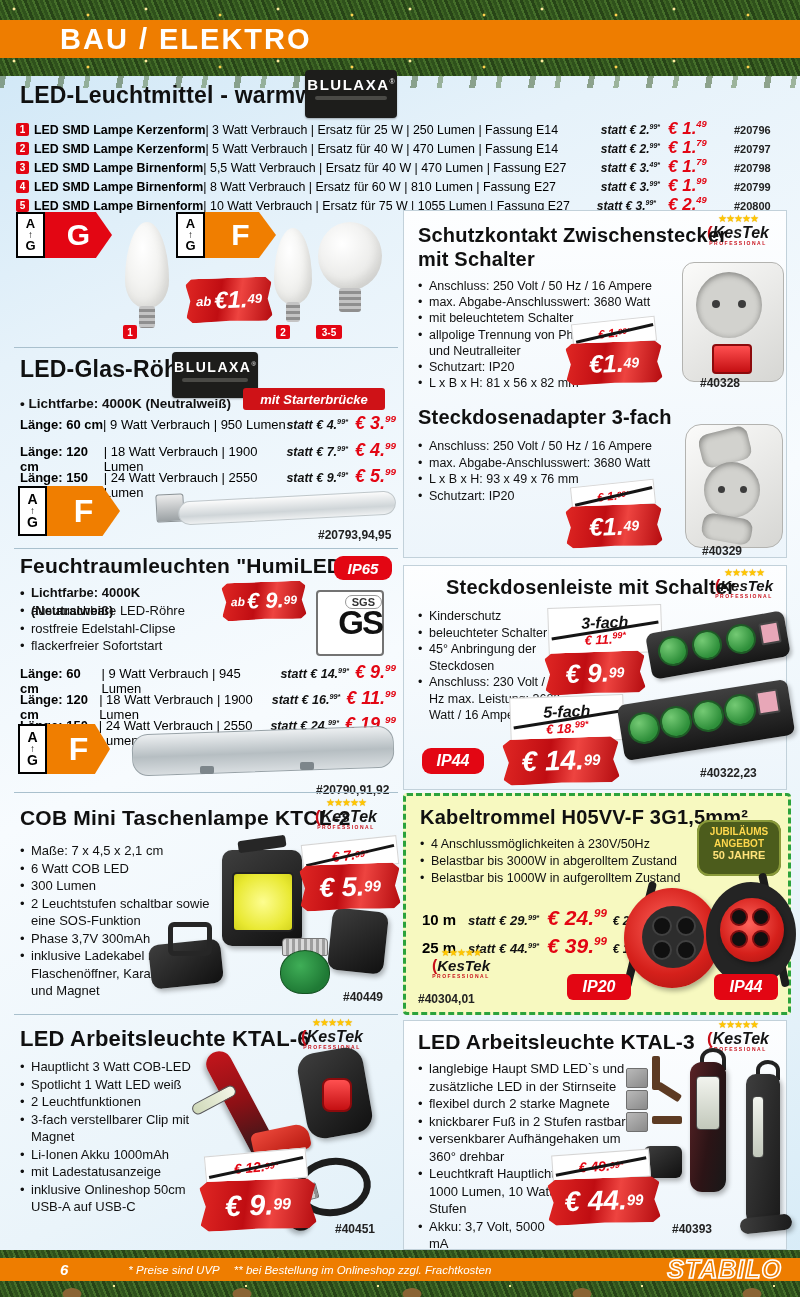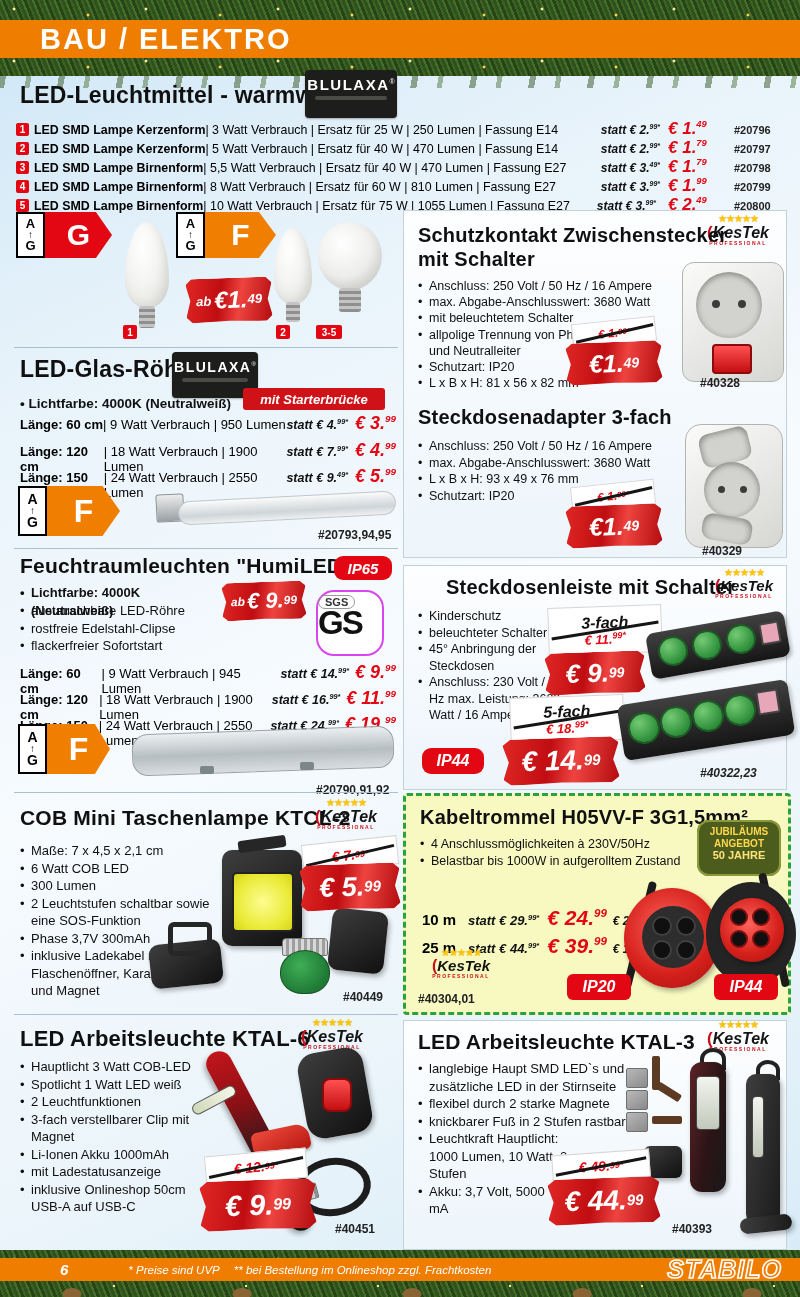--- a/index.html
+++ b/index.html
@@ -16,21 +16,21 @@
       radial-gradient(ellipse 16px 10px at 72px 44px,#8a6434 55%,rgba(0,0,0,0) 62%),
       repeating-linear-gradient(68deg,#274417 0 3px,#3c6323 3px 5px,#2f511c 5px 8px,#456f2a 8px 10px);
     background-size:132px 52px,132px 52px,132px 52px,132px 52px,170px 62px,auto;}
   .g-top{top:0;height:76px;}
   .g-bottom{bottom:0;height:47px;}
   .fringe{position:absolute;left:0;top:76px;width:800px;height:12px;opacity:.55;
     background:repeating-linear-gradient(100deg,rgba(49,81,29,.9) 0 6px,rgba(0,0,0,0) 6px 26px,rgba(60,99,35,.8) 26px 31px,rgba(0,0,0,0) 31px 58px);}
   .band{position:absolute;left:0;width:800px;background:#ee7d00;}
   .band-top{top:20px;height:38px;display:flex;align-items:center;}
   .band-bottom{bottom:16px;height:23px;display:flex;align-items:center;}
-  .hdr-title{color:#fff;font-size:29px;font-weight:800;letter-spacing:2px;margin-left:40px;}
+  .hdr-title{color:#fff;font-size:29px;font-weight:800;letter-spacing:2px;margin-left:60px;}
   
   .stitle{font-weight:800;color:#101010;letter-spacing:.2px;}
   .bullets{list-style:none;margin:0;padding:0;color:#101010;}
   .bullets li{padding-left:11px;position:relative;}
   .bullets li::before{content:"\2022";position:absolute;left:0;top:0;}
   .statt{font-style:italic;font-weight:700;color:#111;white-space:nowrap;}
   .statt sup{font-size:58%;}
   .rprice{color:#e30613;font-weight:800;font-style:italic;white-space:nowrap;}
   .rprice sup{font-size:55%;}
   .art{font-weight:700;color:#222;}
@@ -50,21 +50,21 @@
   .enarrow{flex:1;clip-path:polygon(0 0,76% 0,100% 50%,76% 100%,0 100%);display:flex;align-items:center;justify-content:center;color:#fff;font-weight:800;}
   
   .blulaxa{background:#1d1d1b;color:#fff;border-radius:4px;text-align:center;position:absolute;box-shadow:0 1px 2px rgba(0,0,0,.3);}
   .blu-name{font-weight:800;letter-spacing:1.5px;}
   .blu-sub{height:4px;margin:2px 10px 0 10px;background:#4a4a46;border-radius:2px;}
   .kestek{position:absolute;text-align:center;line-height:1;}
   .k-stars{color:#ffc600;font-size:10px;letter-spacing:-1px;text-shadow:0 0 1px #d99d00;}
   .k-name{font-size:16px;font-weight:800;font-style:italic;color:#141414;}
   .k-paren{color:#c8101a;font-weight:800;}
   .k-sub{color:#c8101a;font-size:5px;font-weight:700;letter-spacing:1.5px;}
-  .gslogo{position:absolute;background:#fff;border:2px solid #d946ef;border-radius:18px;text-align:left;}
+  .gslogo{position:absolute;background:#fff;border:2px solid #737373;border-radius:4px;text-align:right;}
   .gs-sgs{font-size:11px;font-weight:800;color:#333;border:1px solid #999;border-radius:8px;display:inline-block;padding:0 6px;margin-top:3px;}
   .gs-big{font-size:33px;font-weight:900;color:#111;letter-spacing:-2px;line-height:.8;}
   .jubi{position:absolute;background:radial-gradient(circle at 50% 35%,#77893０,#55661f 60%,#3c4a15);background-color:#4c5c1c;border-radius:12px;text-align:center;color:#ffd84d;font-weight:800;box-shadow:0 0 0 2px #8a9a3a inset;}
   .jubi div{line-height:1.15;}
   .jubi .j50{color:#ffe27a;font-size:11px;}
   
   .rbox{position:absolute;left:403px;width:384px;background:linear-gradient(180deg,#fdfeff,#edf5fb);border:1px solid #c2d1da;box-sizing:border-box;}
   .ybox{position:absolute;left:403px;width:388px;background:#f7f9c0;border:3px dashed #2ca23c;border-radius:4px;box-sizing:border-box;}
   .divider{position:absolute;height:1px;background:#a9c0cd;}
   
@@ -444,31 +444,32 @@
 <div class="greensock" style="left:658px;top:636px;width:26px;height:26px;transform:rotate(-10deg);"></div>
 <div class="greensock" style="left:692px;top:630px;width:26px;height:26px;transform:rotate(-10deg);"></div>
 <div class="greensock" style="left:726px;top:624px;width:26px;height:26px;transform:rotate(-10deg);"></div>
 <div class="pinksw" style="left:760px;top:622px;width:16px;height:18px;transform:rotate(-10deg);"></div>
 <div class="strip" style="left:620px;top:692px;width:172px;height:56px;transform:rotate(-9deg);"></div>
 <div class="greensock" style="left:628px;top:712px;width:28px;height:28px;transform:rotate(-9deg);"></div>
 <div class="greensock" style="left:660px;top:706px;width:28px;height:28px;transform:rotate(-9deg);"></div>
 <div class="greensock" style="left:692px;top:700px;width:28px;height:28px;transform:rotate(-9deg);"></div>
 <div class="greensock" style="left:724px;top:694px;width:28px;height:28px;transform:rotate(-9deg);"></div>
 <div class="pinksw" style="left:757px;top:690px;width:18px;height:20px;transform:rotate(-9deg);"></div>
-<div class="abs art" style="left:700px;top:766px;font-size:12px;font-style:italic;">#40322,23</div>
+<div class="abs art" style="left:700px;top:766px;font-size:12px;">#40322,23</div>
 
 <div class="ybox" style="top:793px;height:222px;"></div>
 <div class="abs stitle" style="left:420px;top:806px;font-size:20px;">Kabeltrommel H05VV-F 3G1,5mm²</div>
 <div class="jubi" style="left:697px;top:820px;width:84px;height:50px;padding-top:6px;">
   <div style="font-size:10px;">JUBILÄUMS</div>
   <div style="font-size:10px;">ANGEBOT</div>
   <div class="j50">50 JAHRE</div>
 </div>
 <ul class="bullets" style="position:absolute;left:420px;top:836px;width:290px;font-size:12.5px;line-height:17px;">
   <li>4 Anschlussmöglichkeiten à 230V/50Hz</li>
+  <li>Belastbar bis 3000W in abgerolltem Zustand</li>
   <li>Belastbar bis 1000W in aufgerolltem Zustand</li>
 </ul>
 <div class="abs" style="left:422px;top:906px;display:flex;align-items:baseline;">
   <b style="font-size:15px;width:46px;">10 m</b>
   <span class="statt" style="font-size:13px;"><span>statt € 29.</span><sup>99*</sup></span>
   <span class="rprice" style="font-size:21px;margin-left:8px;"><span>€ 24.</span><sup>99</sup></span>
   <span class="statt" style="font-size:12px;margin-left:6px;"><span>€ 2.</span><sup>50</sup><span>/m</span></span>
 </div>
 <div class="abs" style="left:422px;top:934px;display:flex;align-items:baseline;">
   <b style="font-size:15px;width:46px;">25 m</b>
@@ -504,20 +505,21 @@
 <div class="kestek" style="left:692px;top:1020px;width:92px;">
   <div class="k-stars">★★★★★</div>
   <div><span class="k-paren" style="font-size:17px;">(</span><span class="k-name">KesTek</span></div>
   <div class="k-sub">PROFESSIONAL</div>
 </div>
 <div class="abs stitle" style="left:418px;top:1030px;font-size:21px;">LED Arbeitsleuchte KTAL-3</div>
 <ul class="bullets" style="position:absolute;left:418px;top:1060px;width:220px;font-size:13px;line-height:17.5px;">
   <li>langlebige Haupt SMD LED`s und zusätzliche LED in der Stirnseite</li>
   <li>flexibel durch 2 starke Magnete</li>
   <li>knickbarer Fuß in 2 Stufen rastbar</li>
+  <li>versenkbarer Aufhängehaken um 360° drehbar</li>
   <li style="width:150px;">Leuchtkraft Hauptlicht: 1000 Lumen, 10 Watt, 2 Stufen</li>
   <li style="width:120px;">Akku: 3,7 Volt, 5000 mA</li>
 </ul>
 <div class="graysq" style="left:626px;top:1068px;width:20px;height:18px;"></div>
 <div class="graysq" style="left:626px;top:1090px;width:20px;height:18px;"></div>
 <div class="graysq" style="left:626px;top:1112px;width:20px;height:18px;"></div>
 <div class="armbar" style="left:652px;top:1056px;width:8px;height:34px;"></div>
 <div class="armbar" style="left:656px;top:1088px;width:26px;height:8px;transform:rotate(32deg);"></div>
 <div class="armbar" style="left:652px;top:1116px;width:30px;height:8px;"></div>
 <div class="hookline" style="left:700px;top:1048px;width:18px;height:18px;border:4px solid #222;background:none;border-radius:50% 50% 0 0;border-bottom:none;"></div>

